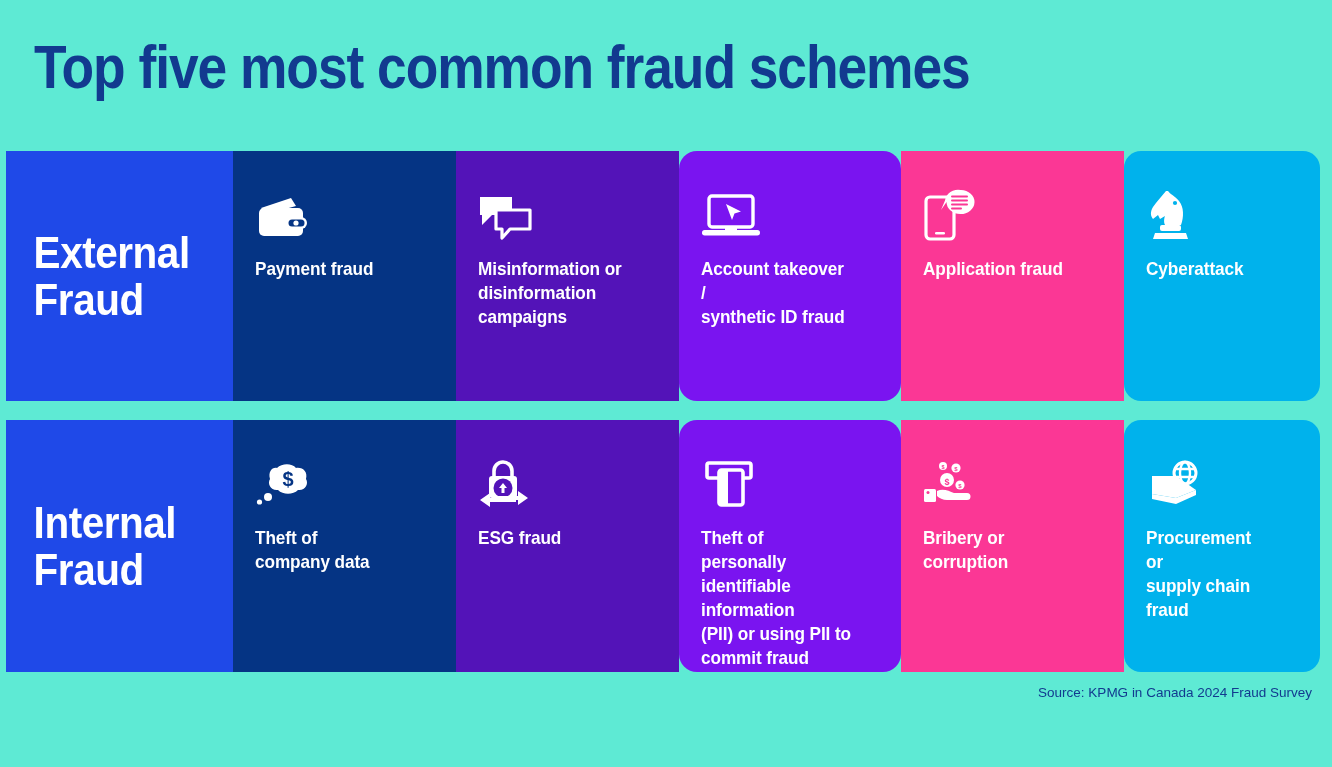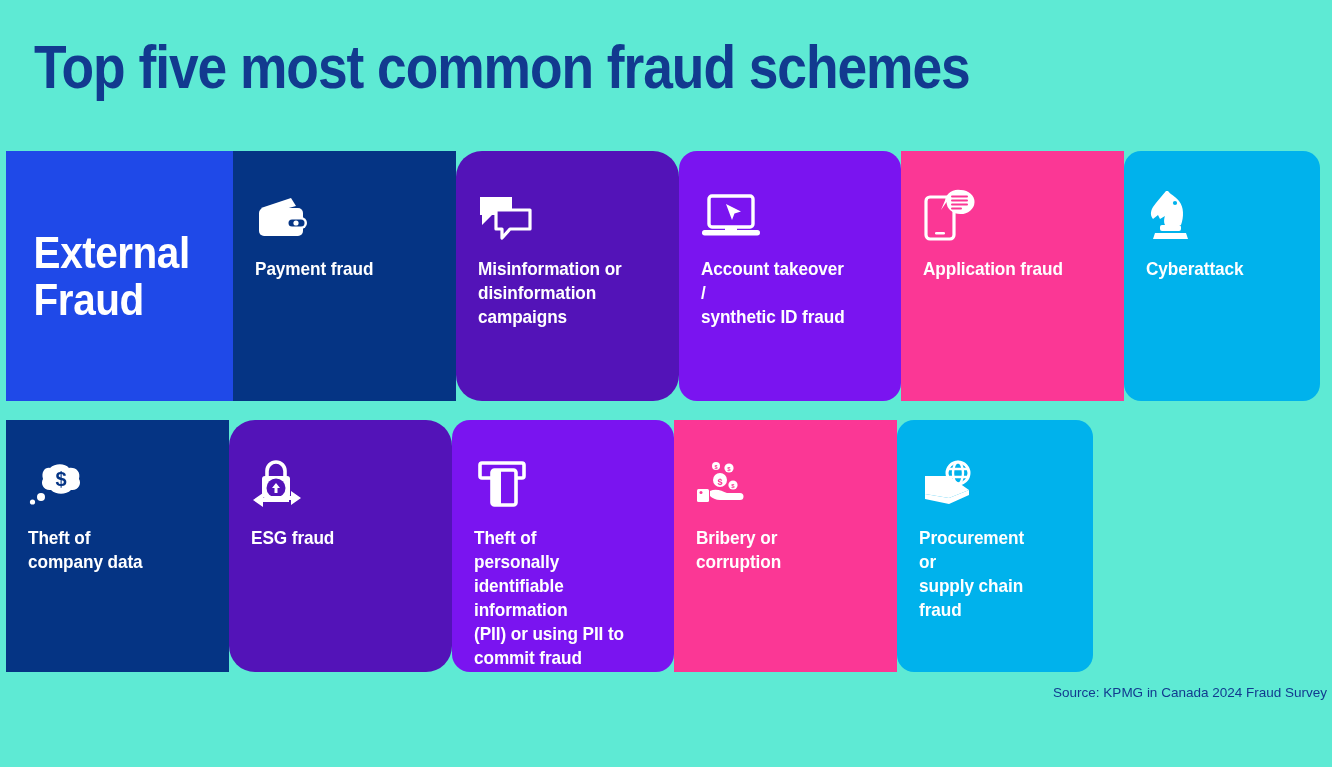--- a/index.html
+++ b/index.html
@@ -66,21 +66,21 @@
     transform-origin: left center;
   }
 
   .item-cell {
     position: relative;
     padding: 34px 38px 10px 22px;
     box-sizing: border-box;
     overflow: hidden;
   }
   .w1 { flex: 0 0 223px; }
-  .w2 { flex: 0 0 223px; border-radius: 26px; }
+  .w2 { flex: 0 0 223px; }
   .w3 { flex: 0 0 222px; border-radius: 18px; }
   .w4 { flex: 0 0 223px; }
   .w5 { flex: 0 0 196px; border-radius: 17px; }
 
   .icon-box {
     height: 56px;
     margin-bottom: 16px;
     display: flex;
     align-items: flex-end;
   }
@@ -94,21 +94,21 @@
     color: #ffffff;
     letter-spacing: -0.1px;
     transform: scaleX(0.93);
     transform-origin: left top;
     white-space: pre-line;
   }
 
   
   .source {
     position: absolute;
-    right: 5px;
+    right: 20px;
     top: 685px;
     font-size: 13.5px;
     color: #123a8f;
     font-family: "Liberation Sans", sans-serif;
     white-space: nowrap;
   }
 </style>
 </head>
 <body>
 
@@ -186,20 +186,24 @@
           <rect x="14" y="36" width="21" height="6" rx="2" fill="#ffffff"></rect>
           <path d="M9 44 H40 L42 50 H7 Z" fill="#ffffff"></path>
         </svg>
       </div>
       <div class="item-label">Cyberattack</div>
     </div>
   </div>
 
   <div class="band band-internal">
 
+    <div class="cat-cell" style="background:#1f49e8">
+      <div class="cat-label">Internal
+Fraud</div>
+    </div>
 
     <div class="item-cell w1" style="background:#053484">
       <div class="icon-box">
         <svg width="56" height="48" viewBox="0 0 56 48" fill="none">
           <path d="M22 6 C27 1 37 1 41 6 C48 5 53 10 51 17 C54 22 50 29 43 28 C38 33 28 33 23 28 C16 29 12 22 15 17 C13 10 17 5 22 6 Z" fill="#ffffff"></path>
           <text x="33" y="24" font-family="'Liberation Sans', sans-serif" font-size="20" font-weight="bold" fill="#053484" text-anchor="middle">$</text>
           <circle cx="13" cy="35" r="4" fill="#ffffff"></circle>
           <circle cx="4.5" cy="40" r="2.6" fill="#ffffff"></circle>
         </svg>
       </div>

